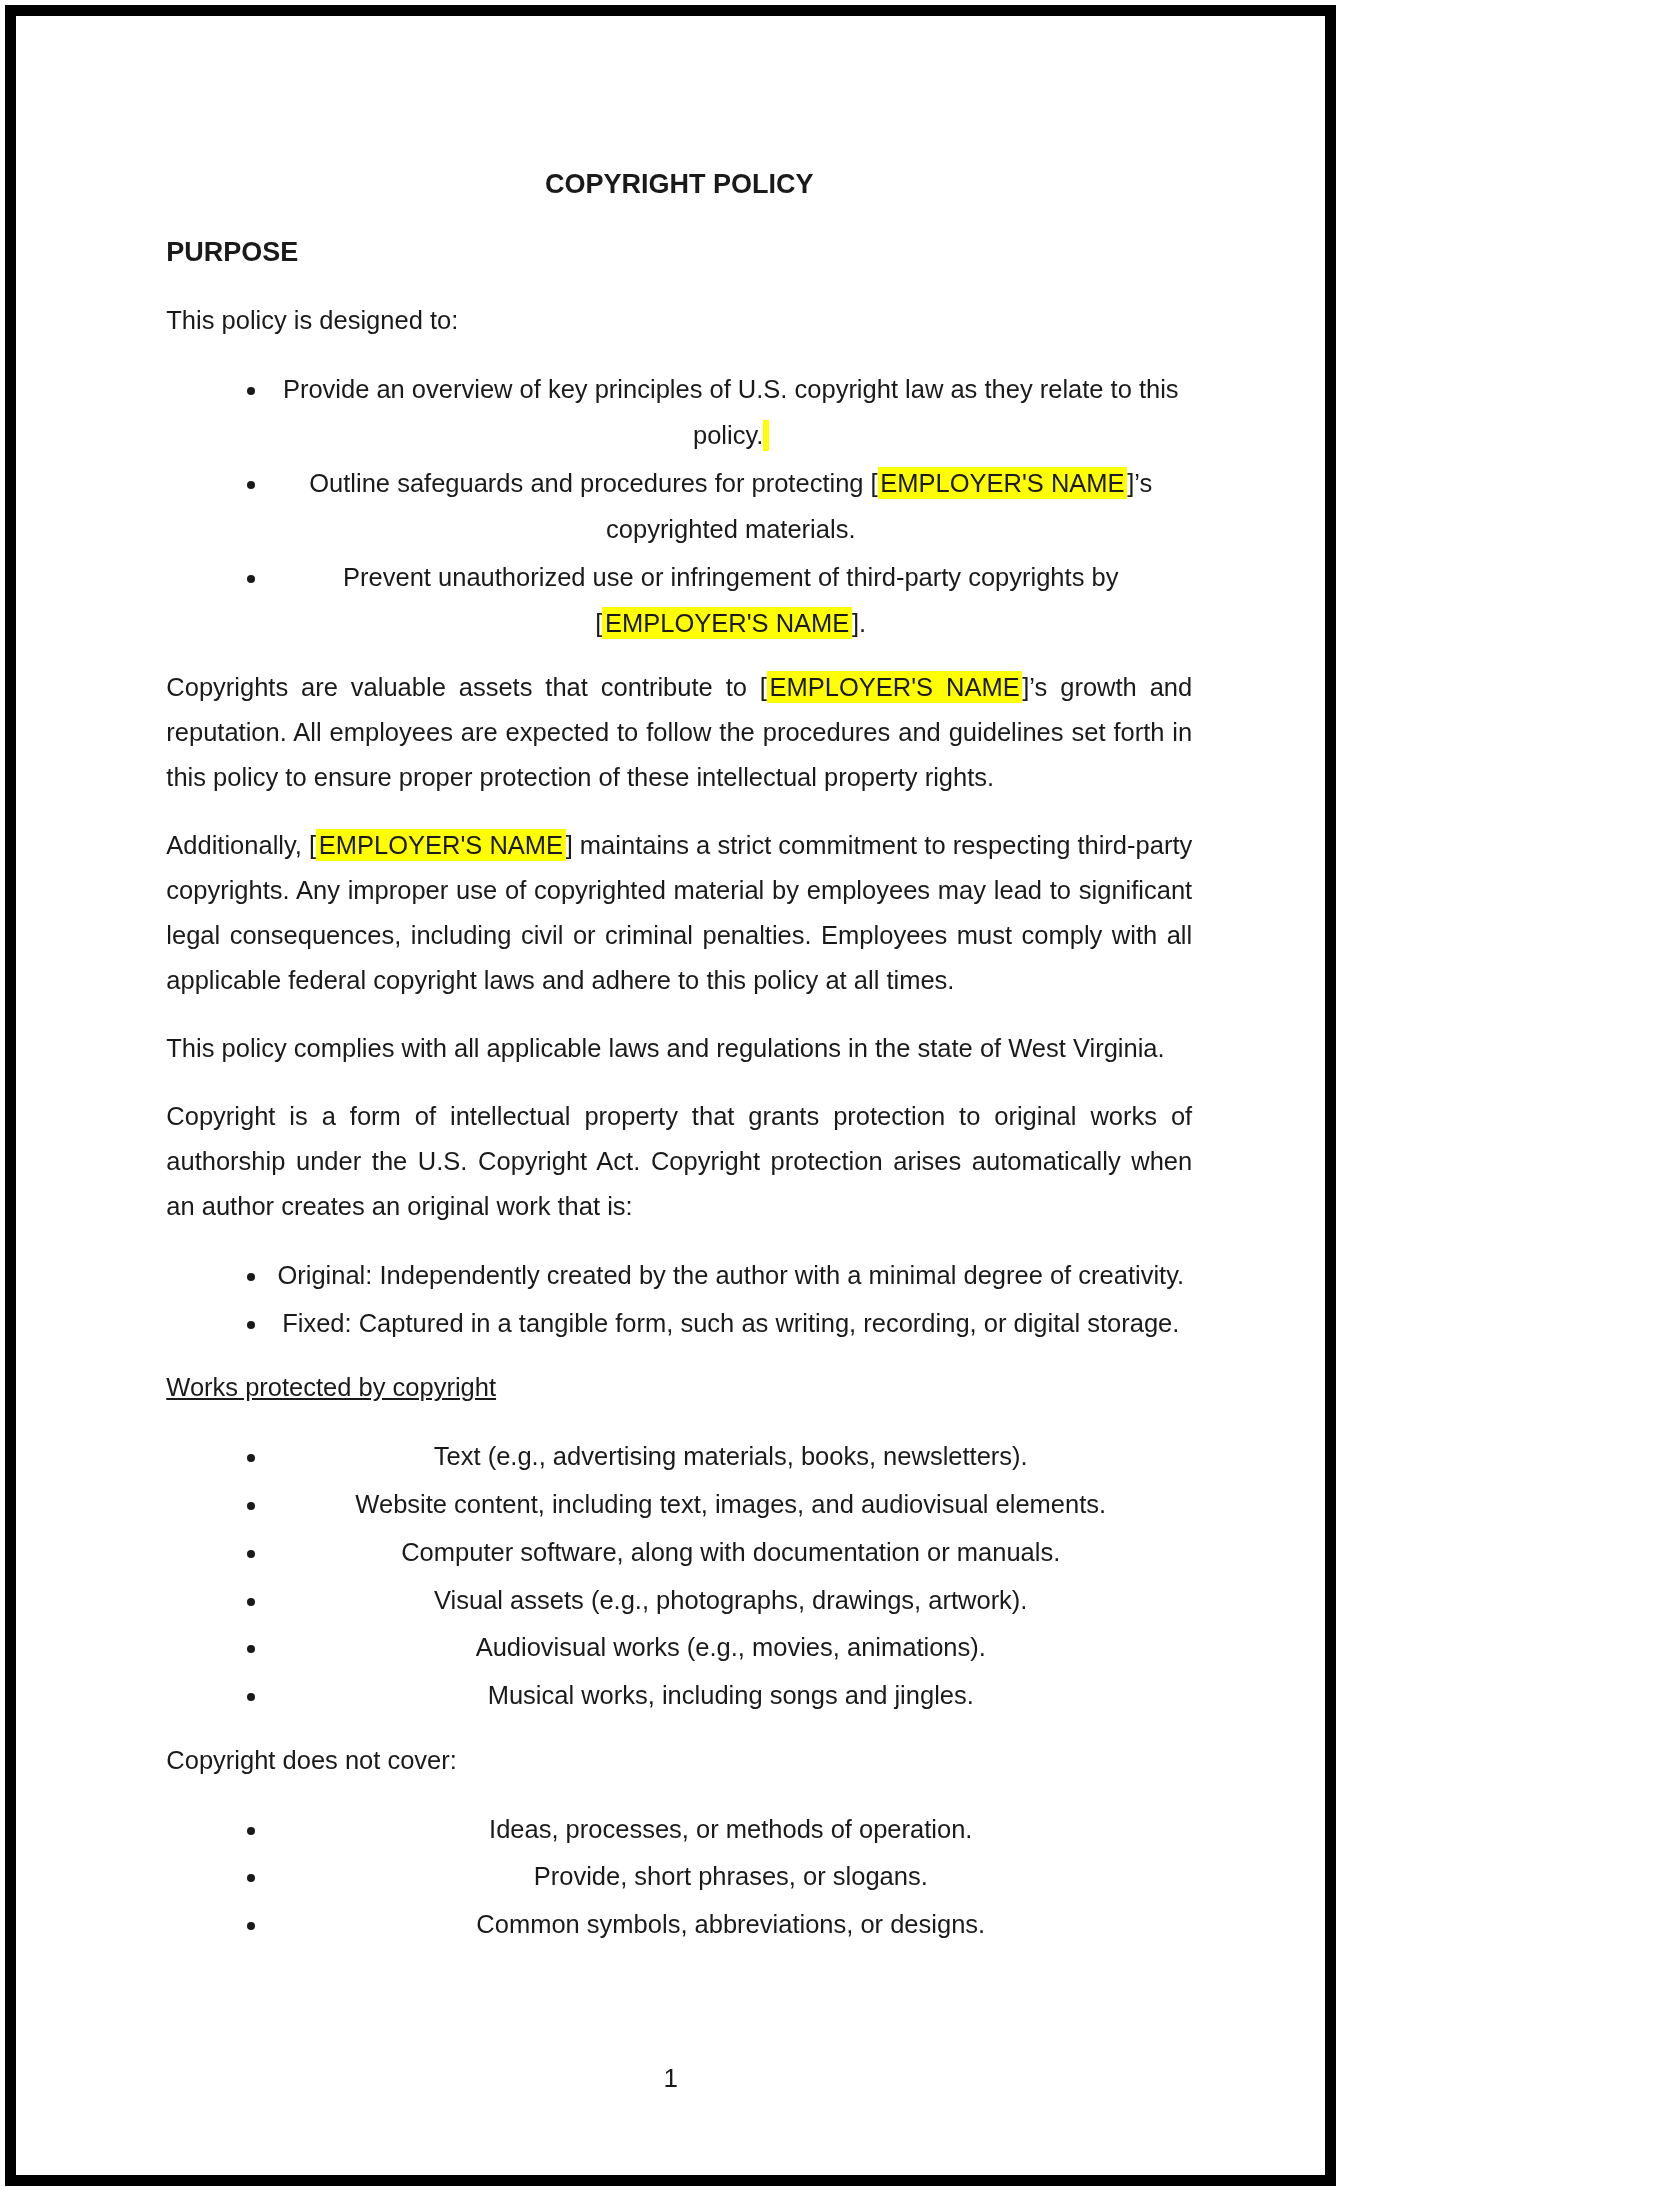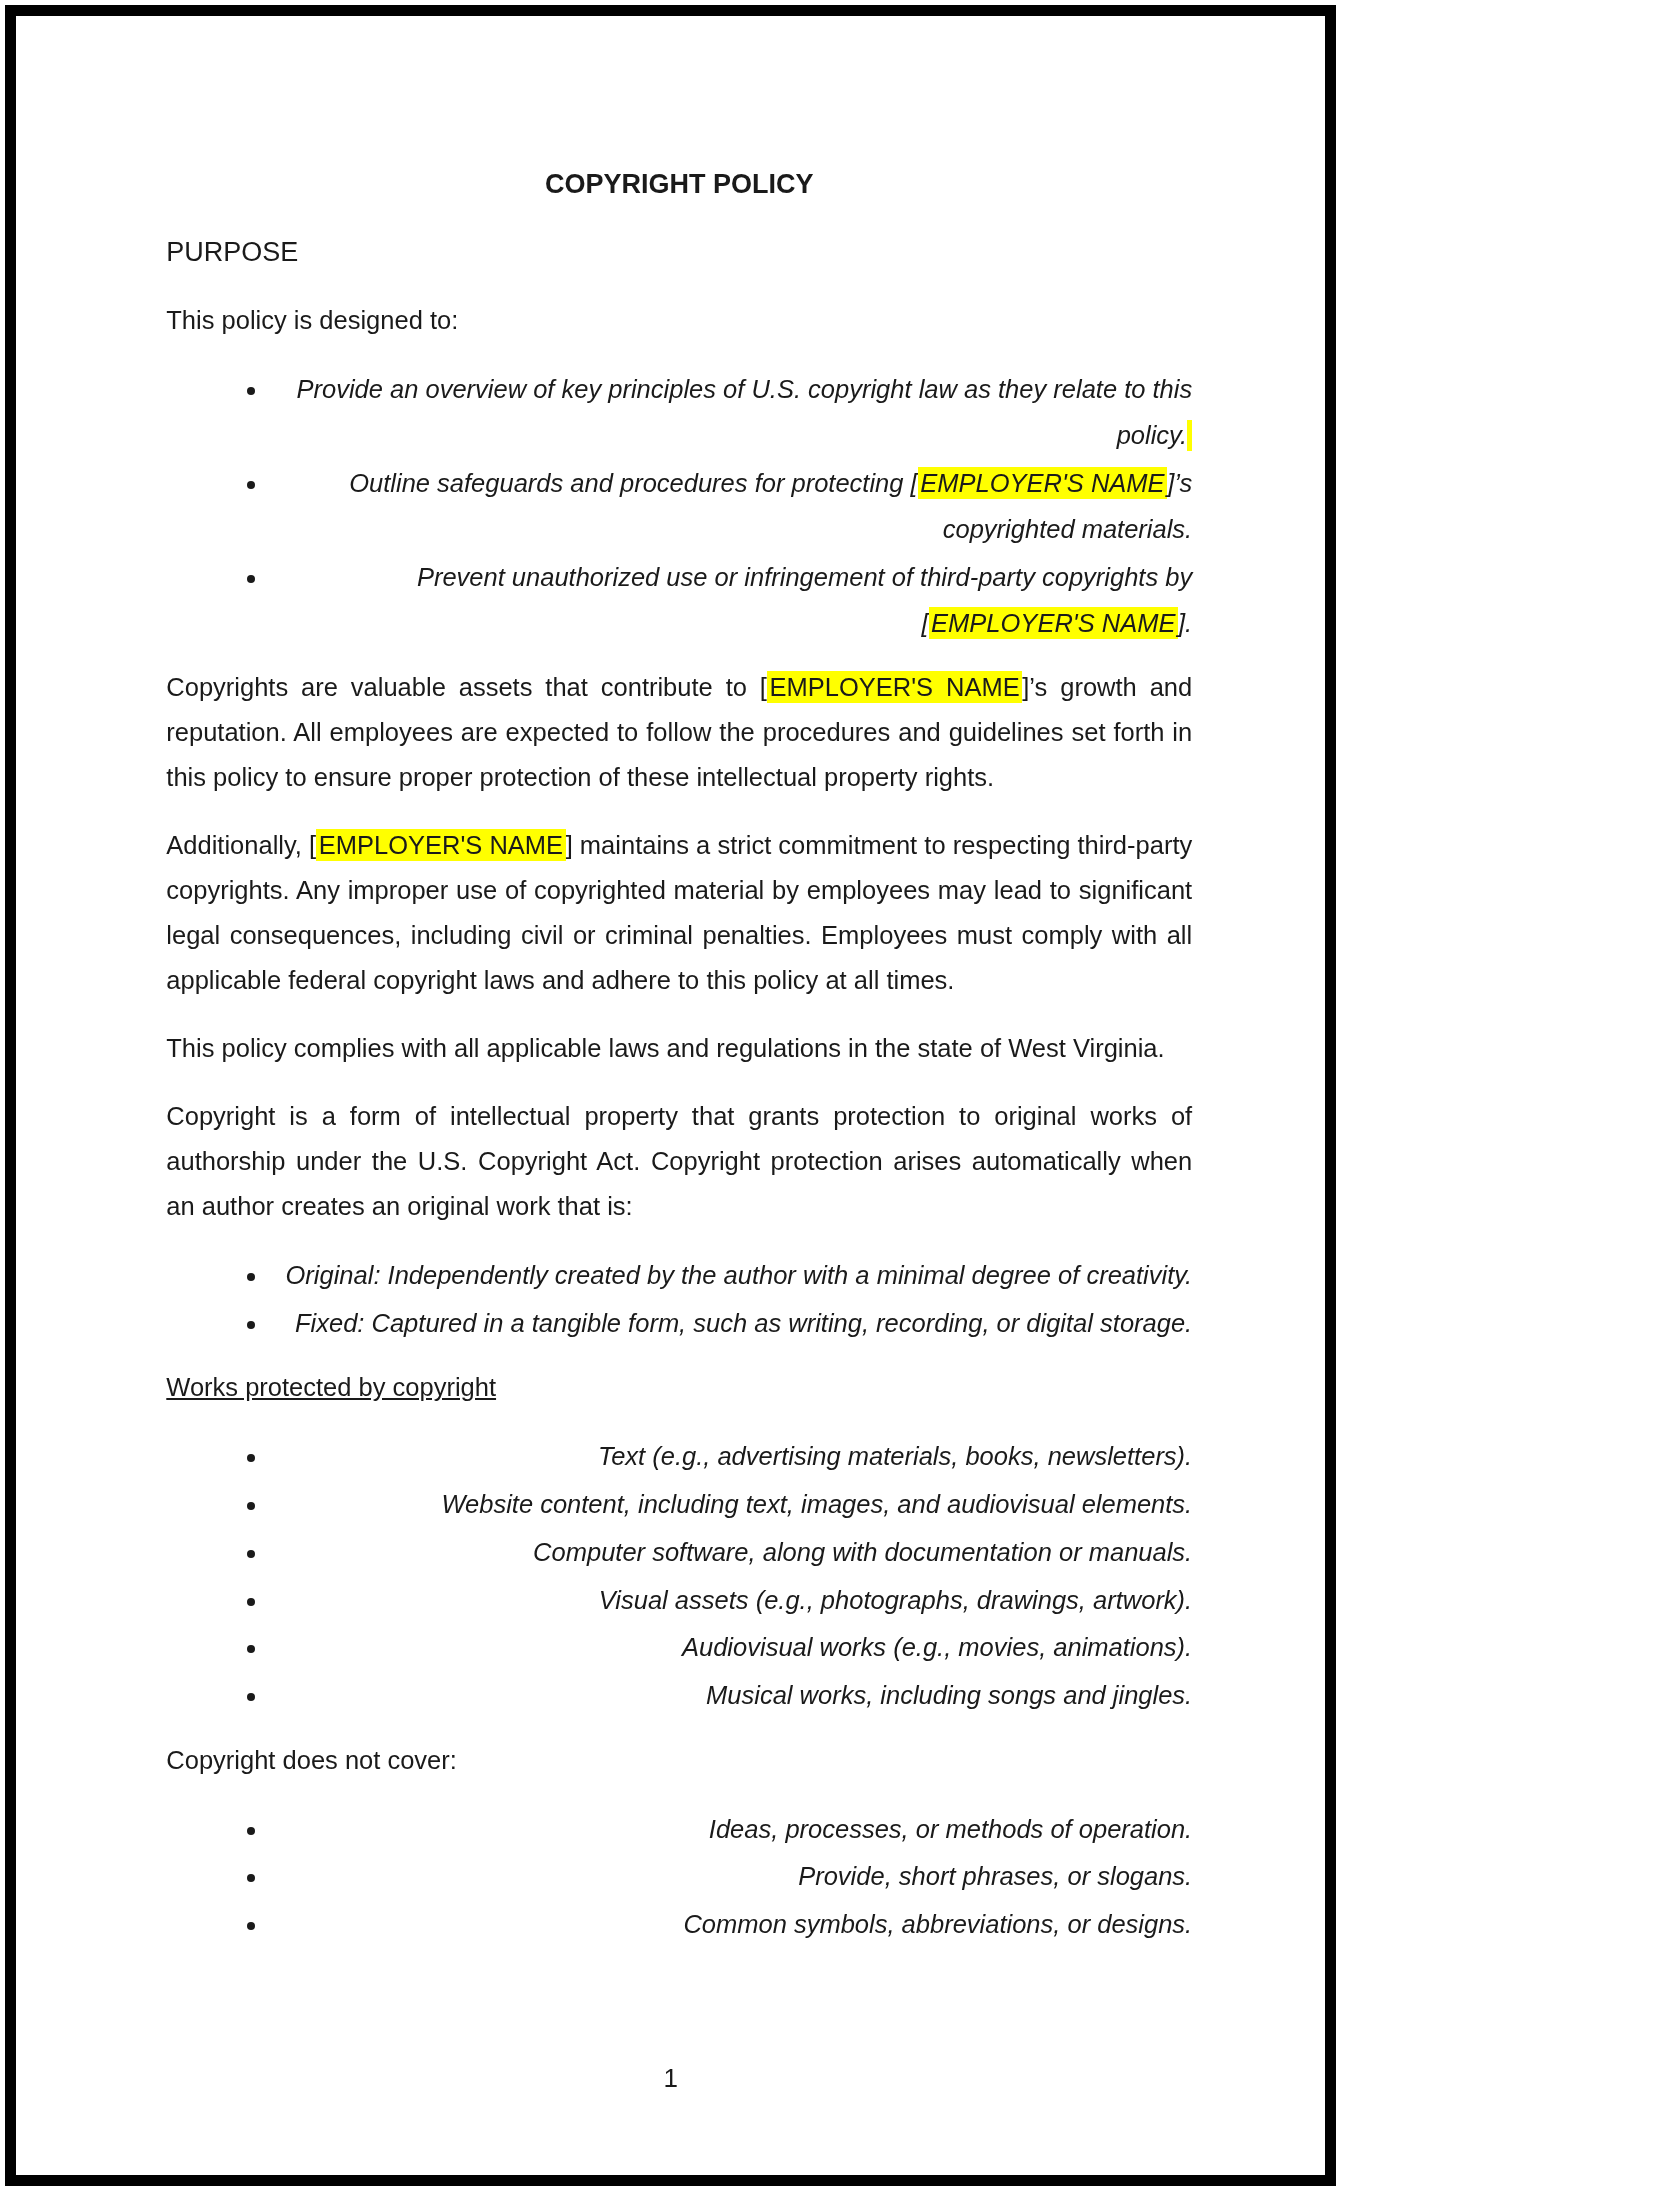--- a/index.html
+++ b/index.html
@@ -31,39 +31,38 @@
     font-size: 25.5px;
     line-height: 45px;
   }
   .doc-title {
     text-align: center;
     font-weight: bold;
     font-size: 27px;
     margin-bottom: 23px;
   }
   .heading {
-    font-weight: normal;
+    font-weight: bold;
     font-size: 27px;
     margin-bottom: 23px;
   }
   .sub-heading {
     text-decoration: underline;
     margin-bottom: 23px;
   }
   p { margin-bottom: 23px; }
   p.justified { text-align: justify; }
   ul {
     margin: 7px 0 19.3px 0;
     padding-left: 103px;
   }
   li {
     line-height: 46px;
     margin-bottom: 1.8px;
-    text-align: right;
-    font-style: italic;
+    text-align: center;
   }
   .hl {
     background: var(--hl, #ffff00);
     padding: 1.8px 2.6px;
   }
   .page-number {
     position: absolute;
     bottom: 81px;
     left: 0; right: 0;
     text-align: center;

